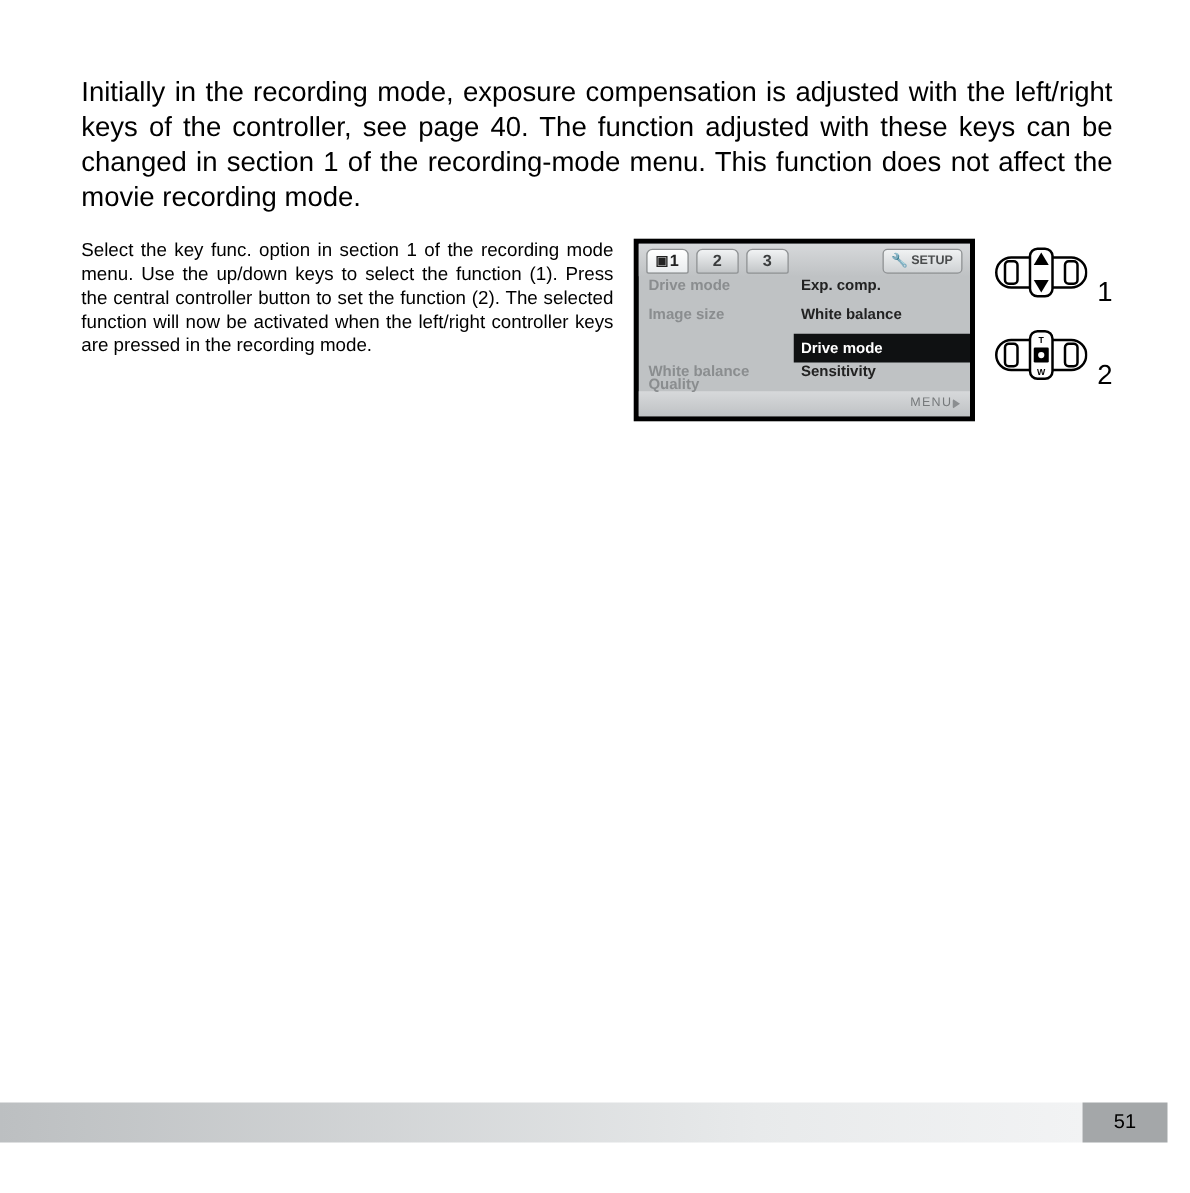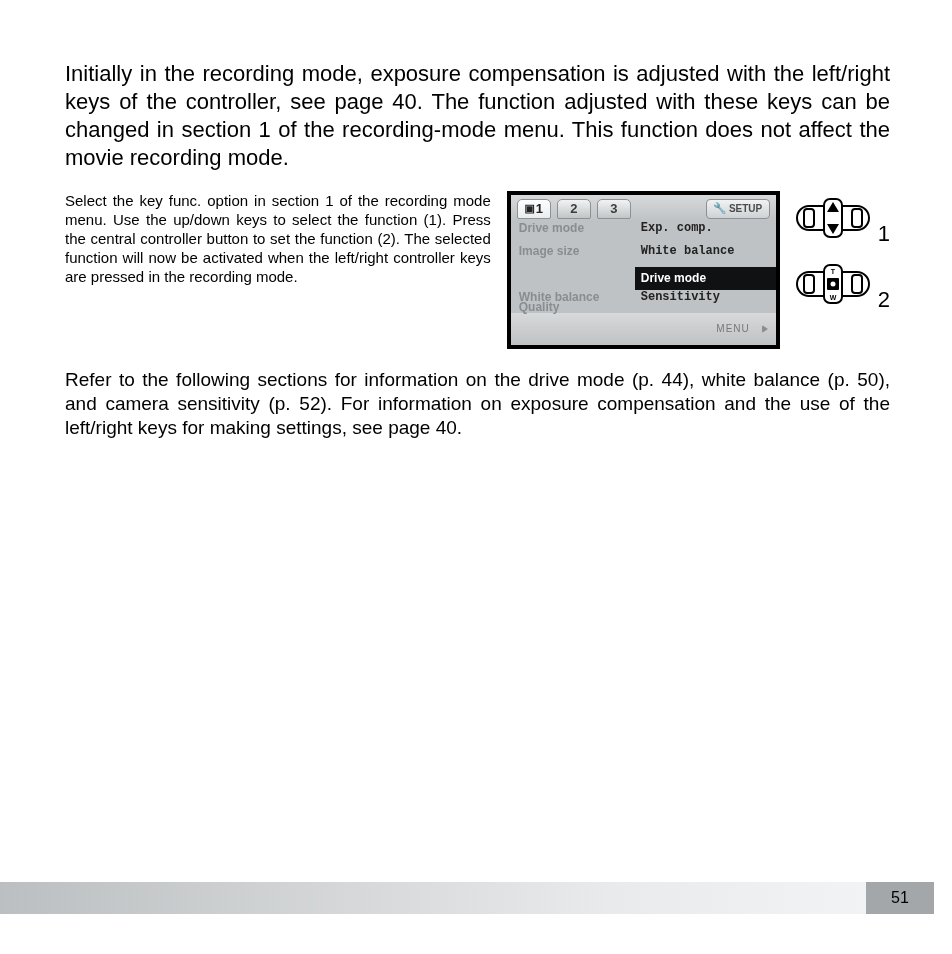--- a/index.html
+++ b/index.html
@@ -108,21 +108,21 @@
   .lrow .left {
     width: 124px;
     padding-left: 8px;
     color: #8a8d8f;
   }
   .lrow .right {
     flex: 1;
     padding-left: 6px;
     color: #222;
   }
-  .lrow.dim .right { color: #222; font-family: Liberation Mono, monospace; }
+  .lrow.dim .right { color: #222; }
   .lrow.sel-left {
     background: #0f1112;
   }
   .lrow.sel-left .left {
     color: #fff;
     display: flex;
     align-items: center;
     gap: 2px;
   }
   .lrow.sel-left .right {
@@ -140,30 +140,30 @@
     align-items: center;
   }
   .lrow.sel-right .left { color: #8a8d8f; margin-top: 33px; }
   .tri {
     display: inline-block;
     width: 0; height: 0;
   }
   .tri.l { border-top: 5px solid transparent; border-bottom: 5px solid transparent; border-right: 7px solid #fff; }
   .tri.r { border-top: 5px solid transparent; border-bottom: 5px solid transparent; border-left: 7px solid #fff; }
   .bottombar {
-    height: 32px;
+    height: 20px;
     background: linear-gradient(#d7d9db, #bfc2c4);
     display: flex;
     align-items: center;
     justify-content: flex-end;
     padding-right: 8px;
     font-size: 10px;
     color: #76797b;
     letter-spacing: 1px;
-    gap: 12px;
+    gap: 0;
   }
   .bottombar .back {
     display:inline-block;
     width:0;height:0;
     border-top:4px solid transparent;
     border-bottom:4px solid transparent;
     border-left:6px solid #8b8e90;
     border-radius:2px;
   }
   .controllers {
@@ -285,19 +285,18 @@
             <rect x="31" y="17" width="12" height="12" rx="1" fill="#000"></rect>
             <circle cx="37" cy="23" r="2.5" fill="#fff"></circle>
             <text x="37" y="39" font-size="7" text-anchor="middle" fill="#000" font-family="Arial" font-weight="bold">W</text>
           </svg>
           <span class="num">2</span>
         </div>
       </div>
     </div>
   </div>
 
-  <p class="after">Refer to the following sections for information on the drive mode (p. 44), white balance (p. 50), and camera sensitivity (p. 52). For information on exposure compensation and the use of the left/right keys for making settings, see page 40.</p>
 </div>
 
 <div class="footer">
   <div class="bar"></div>
   <div class="pg-box">51</div>
 </div>
 
 </body></html>

